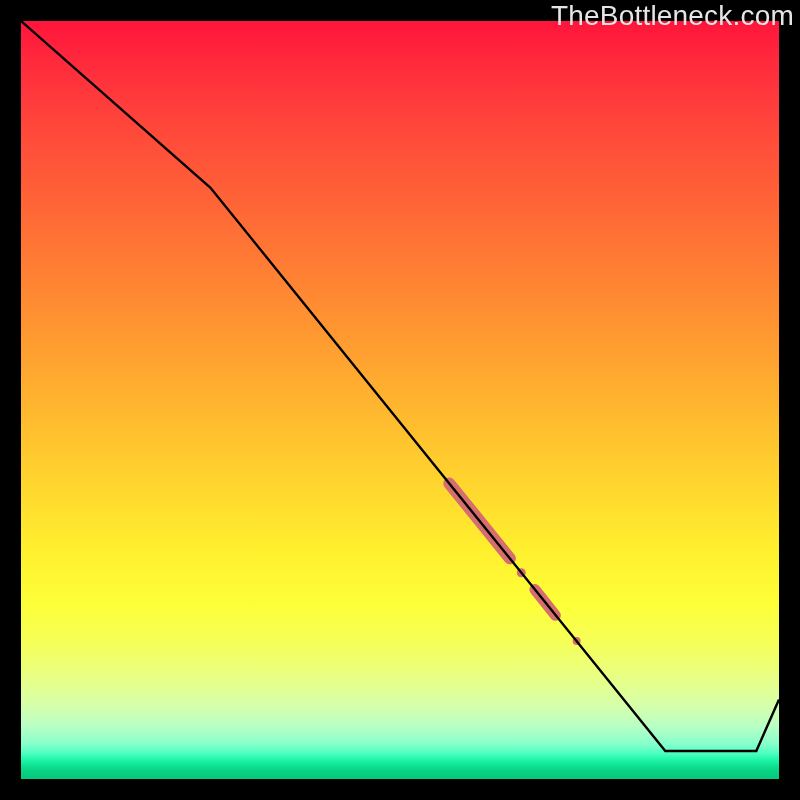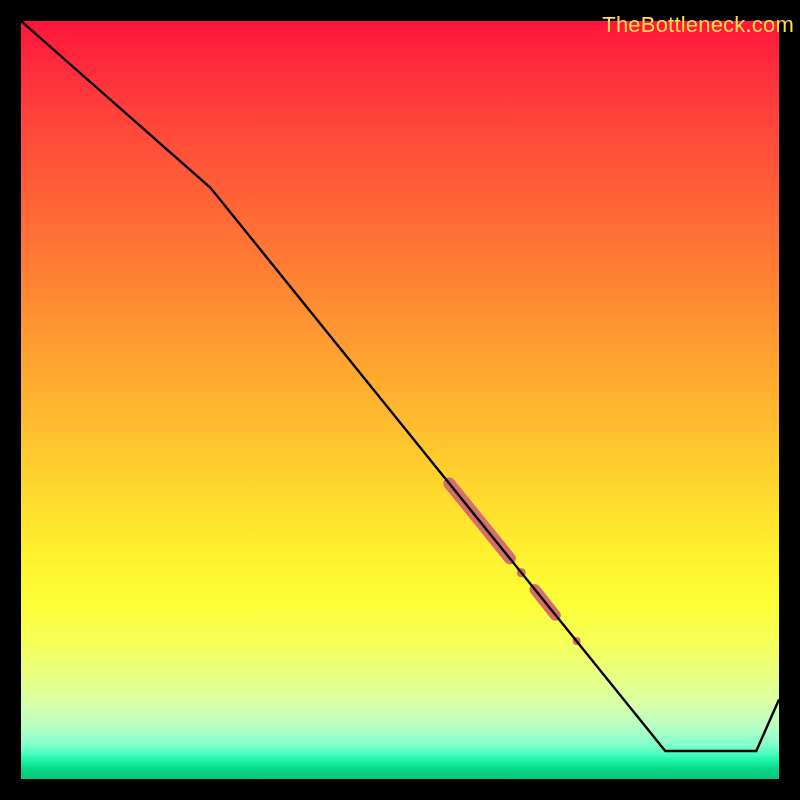--- a/index.html
+++ b/index.html
@@ -49,23 +49,23 @@
   .curve-svg {
     position: absolute;
     left: 0;
     top: 0;
     width: 758px;
     height: 758px;
   }
   .watermark {
     position: absolute;
     right: 6px;
-    top: 12px;
-    color: #fde047;
-    font-size: 22px;
+    top: 0px;
+    color: #e5e5e5;
+    font-size: 28px;
     font-weight: 500;
     letter-spacing: 0.2px;
   }
 </style>
 </head>
 <body>
 
 <div class="frame">
 
   <div class="plot">

